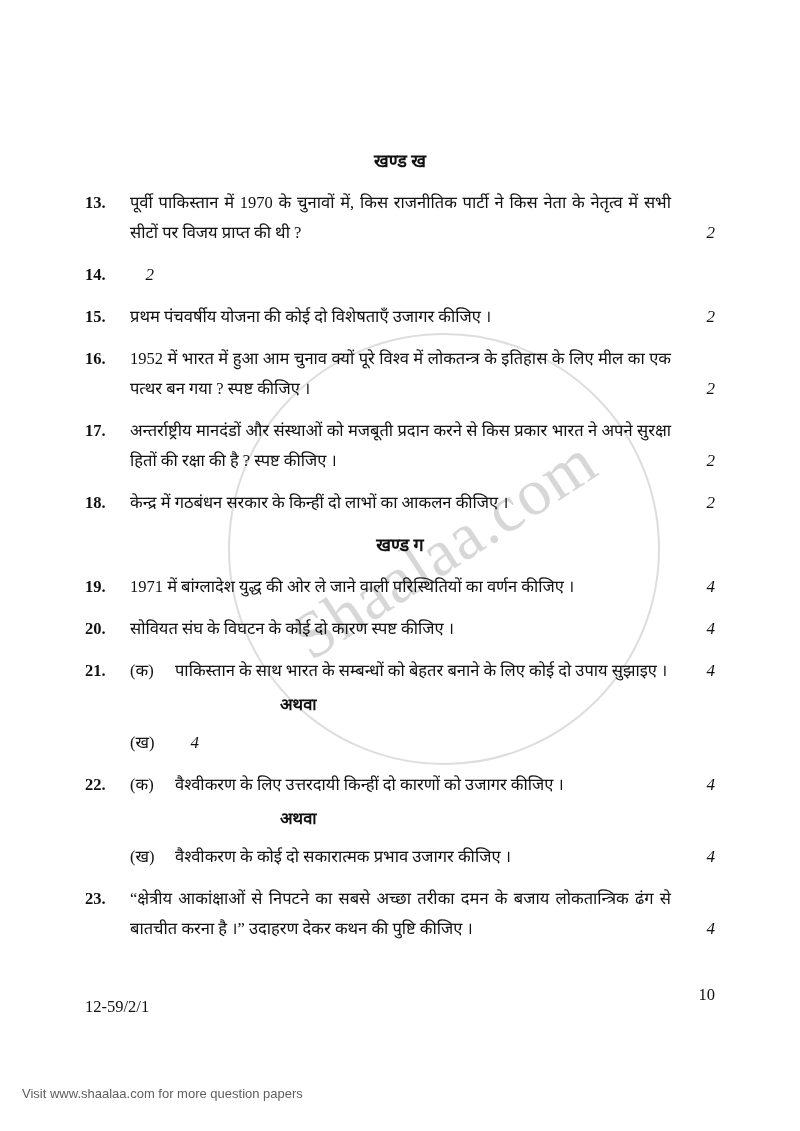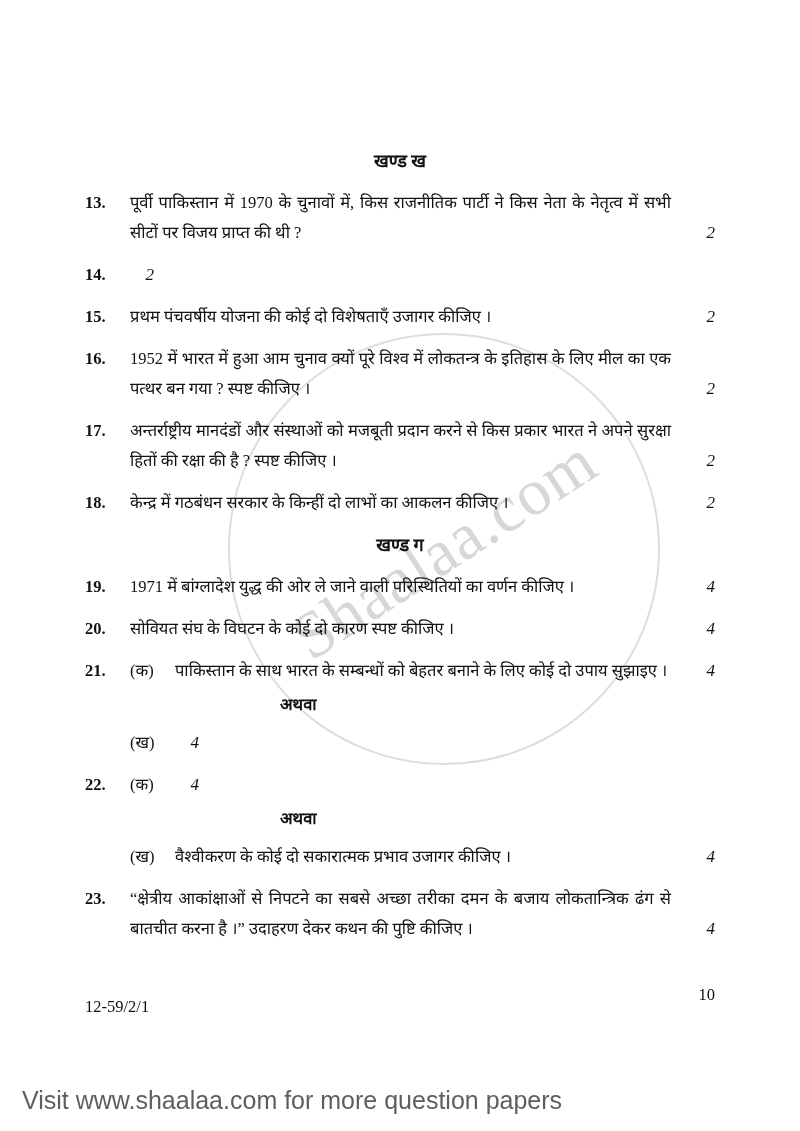--- a/index.html
+++ b/index.html
@@ -71,21 +71,21 @@
     z-index: 1;
     font-size: 16.5px;
   }
   .footer .code { position: absolute; left: 0; top: 12px; }
   .footer .pageno { position: absolute; left: 0; right: 0; text-align: right; top: 0; }
   .site-note {
     position: absolute;
     left: 22px; top: 1086px;
     z-index: 1;
     font-family: "Liberation Sans", "DejaVu Sans", sans-serif;
-    font-size: 25px;
+    font-size: 13px;
     color: #5e5e5e;
   }
 </style>
 </head>
 <body>
 
 <div class="sheet">
 
   <div class="watermark">
     <div class="wm-text">Shaalaa.com</div>
@@ -158,20 +158,21 @@
           <div class="pmarks">4</div>
         </div>
       </div>
     </div>
 
     <div class="q">
       <div class="qnum">22.</div>
       <div class="qbody">
         <div class="part">
           <div class="plabel">(क)</div>
+          <div class="ptext">वैश्वीकरण के लिए उत्तरदायी किन्हीं दो कारणों को उजागर कीजिए ।</div>
           <div class="pmarks">4</div>
         </div>
         <div class="or-label">अथवा</div>
         <div class="part">
           <div class="plabel">(ख)</div>
           <div class="ptext">वैश्वीकरण के कोई दो सकारात्मक प्रभाव उजागर कीजिए ।</div>
           <div class="pmarks">4</div>
         </div>
       </div>
     </div>

